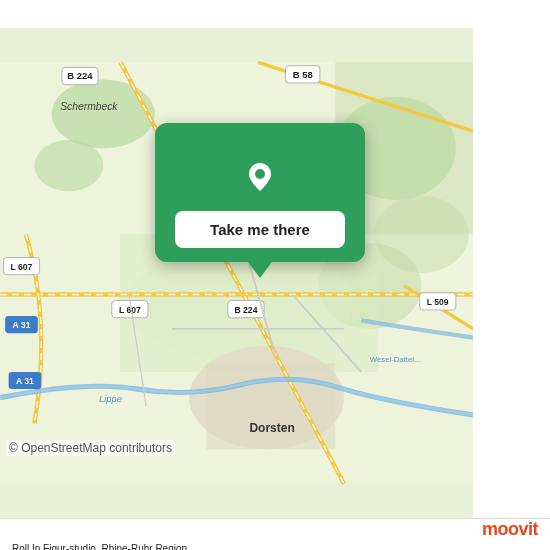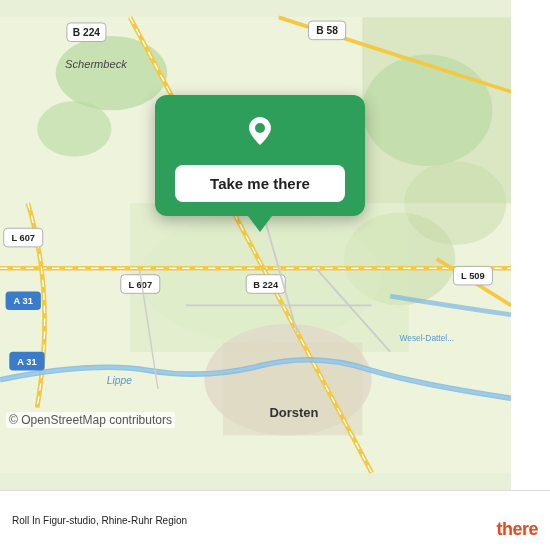--- a/index.html
+++ b/index.html
@@ -6,46 +6,47 @@
     body {
       width: 550px;
       height: 550px;
       overflow: hidden;
       font-family: Arial, sans-serif;
       position: relative;
     }
 
     
     #map-container {
-      width: 511px;
+      width: 473px;
       height: 490px;
       position: relative;
       overflow: hidden;
       background-color: #e8f0d8;
+      margin-top: 28px;
     }
 
     
     #map-svg {
       position: absolute;
       top: 0; left: 0;
       width: 100%; height: 100%;
     }
 
     
     #popup-card {
       position: absolute;
       top: 95px;
       left: 155px;
       width: 210px;
       background: #2e9e5b;
       border-radius: 12px;
       display: flex;
       flex-direction: column;
       align-items: center;
-      padding: 14px 20px 14px;
+      padding: 32px 20px 14px;
       box-shadow: 0 4px 16px rgba(0,0,0,0.3);
     }
 
     #popup-pin-icon {
       width: 44px;
       height: 44px;
       margin-bottom: 12px;
     }
 
     #take-me-there-btn {
@@ -211,16 +212,16 @@
 
   <div id="copyright">© OpenStreetMap contributors</div>
 </div>
 
 <div id="bottom-bar">
   <div style="display:flex; justify-content:space-between; align-items:center; width:100%;">
     <div>
       <div id="bottom-title">Roll In Figur-studio, Rhine-Ruhr Region</div>
     </div>
     <div id="moovit-logo">
-      <span id="moovit-logo-text">there</span>
+      <span id="moovit-logo-text">moovit</span>
     </div>
   </div>
 </div>
 
 </body></html>

